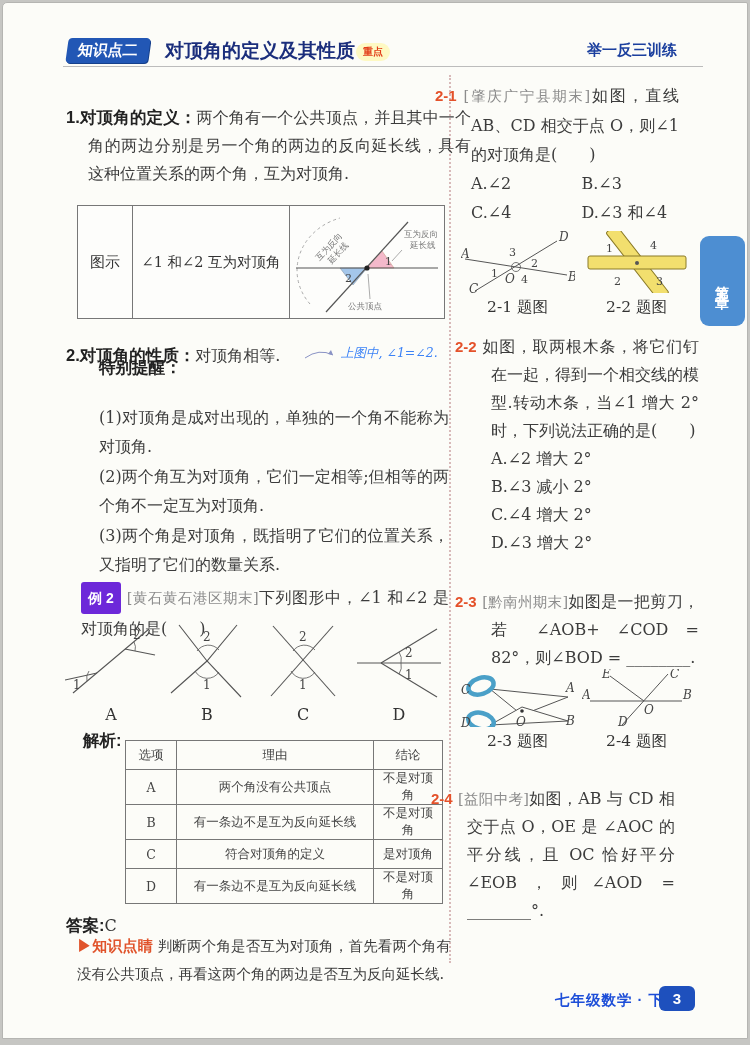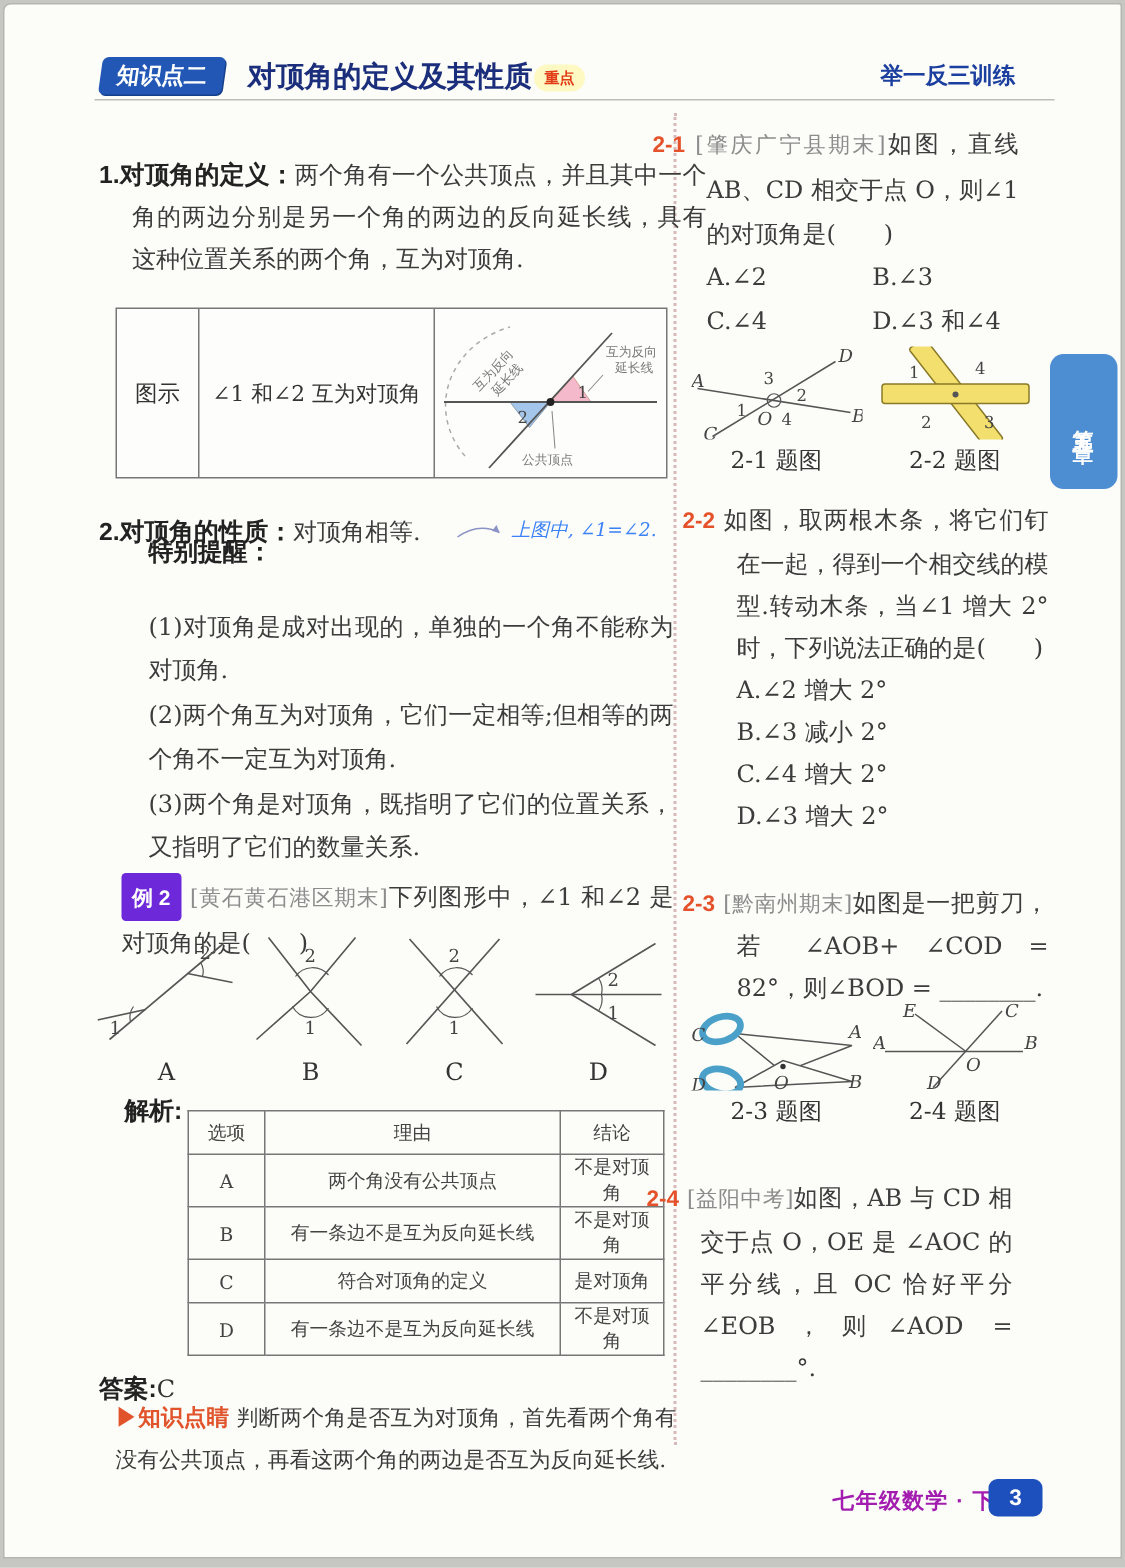--- a/index.html
+++ b/index.html
@@ -47,21 +47,21 @@
   .hang{padding-left:36px;text-indent:-36px;}
   .optrow{padding-left:36px;display:flex;gap:13px;}
   .optrow span{width:103px;}
   .optline{padding-left:36px;}
   .rfigrow{left:455px;top:228px;width:238px;display:flex;}
   .rfigrow2{left:455px;top:666px;width:238px;display:flex;}
   .rfigbox{width:119px;text-align:center;}
   .rcap{font-size:15.5px;color:#333;}
   
   .chtab{left:697px;top:233px;width:45px;height:90px;background:#4d8ed2;border-radius:9px;color:#fff;display:flex;align-items:center;justify-content:center;writing-mode:vertical-rl;font-family:"Liberation Sans",sans-serif;font-weight:bold;font-size:14px;letter-spacing:4px;}
-  .ft-text{left:552px;top:988px;color:#a21caf;font-size:14.5px;font-weight:bold;letter-spacing:1px;}
+  .ft-text{left:552px;top:988px;color:#1d4ed8;font-size:14.5px;font-weight:bold;letter-spacing:1px;}
   .ft-badge{left:656px;top:983px;width:36px;height:25px;background:#1e50bd;color:#fff;font-weight:bold;font-size:15px;border-radius:6px;display:flex;align-items:center;justify-content:center;font-family:"Liberation Sans",sans-serif;}
   svg text{font-family:"DejaVu Serif",serif;fill:#444;}
   .hand{fill:#777;font-size:8.5px;}
 </style>
 </head>
 <body>
 
 <div id="canvas">
  <div id="page">
 

